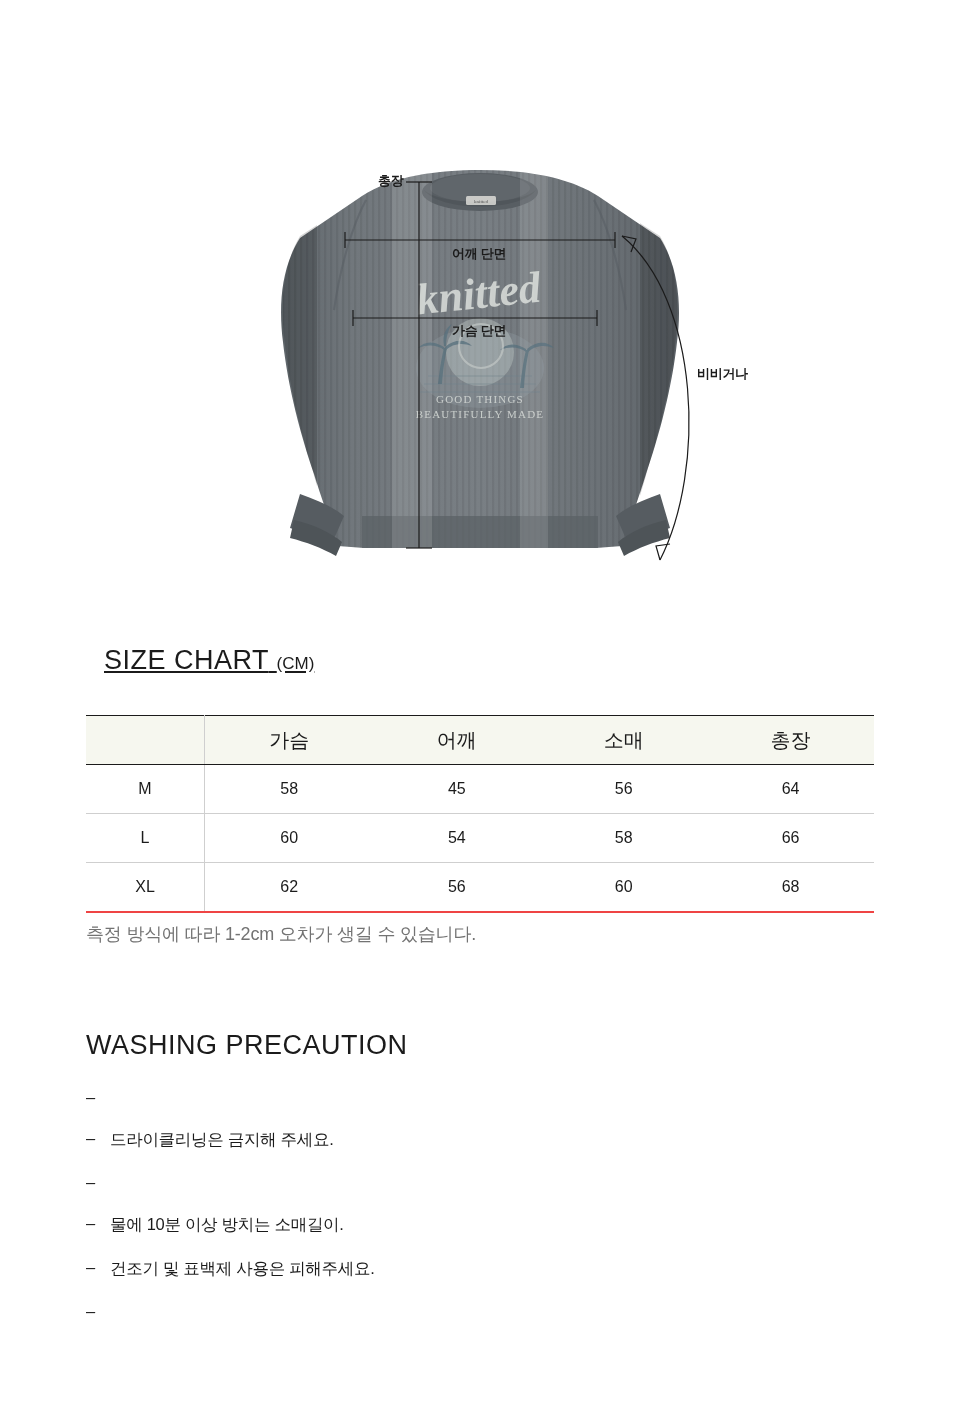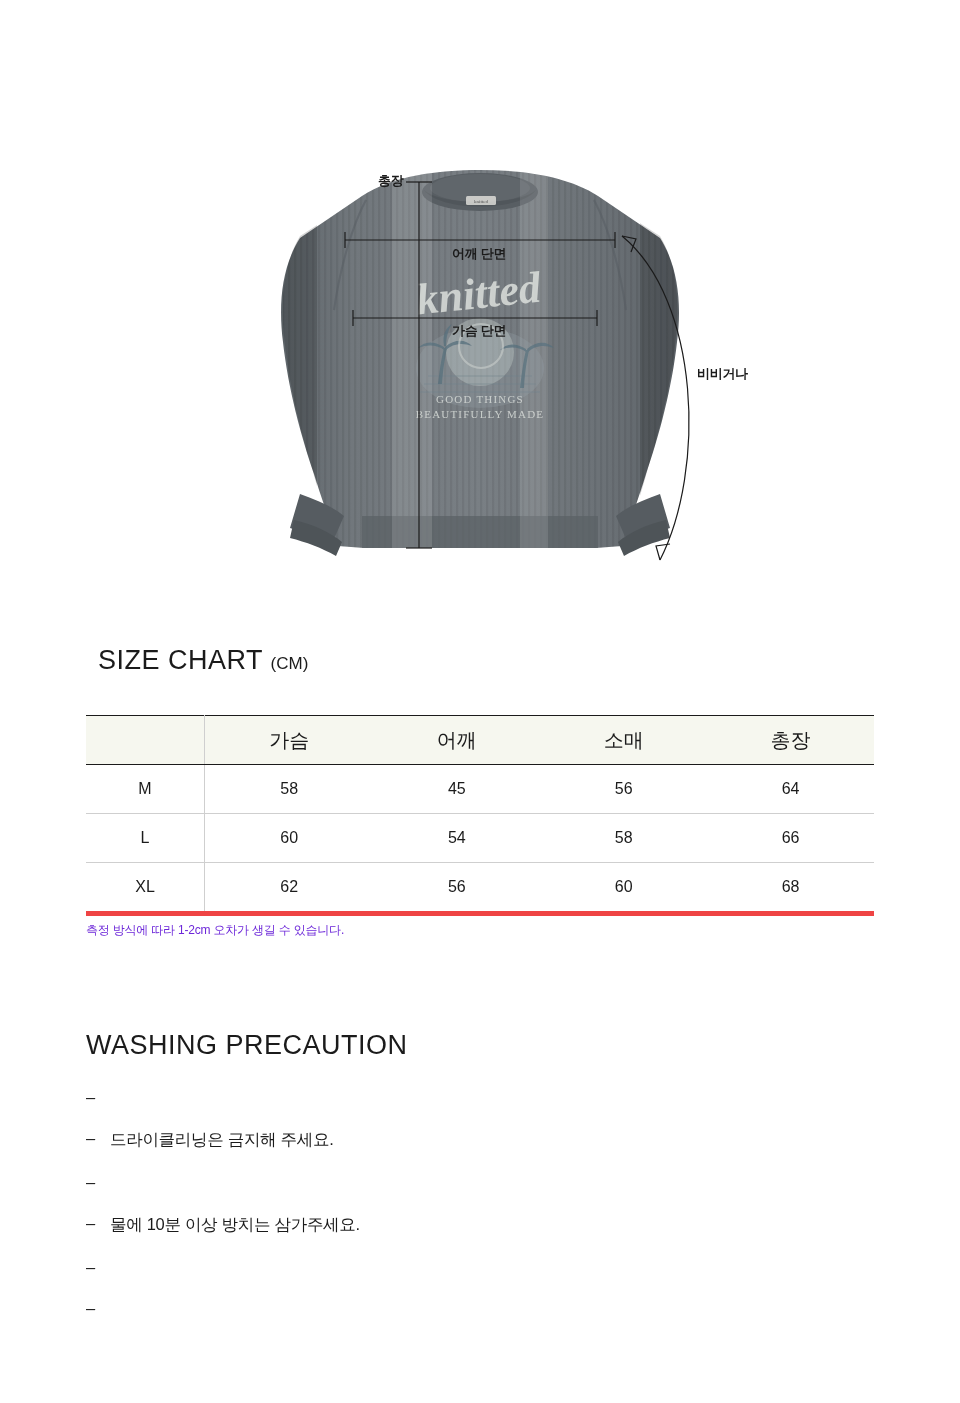--- a/index.html
+++ b/index.html
@@ -42,21 +42,21 @@
     position: absolute;
     font-size: 27px;
     font-weight: 400;
     letter-spacing: 0.5px;
     color: #1b1b1b;
   }
   .section-title .unit {
     font-size: 17px;
     letter-spacing: 0;
   }
-  #size-chart-title { left: 98px; top: 645px; }
+  #size-chart-title { left: 104px; top: 645px; text-decoration: underline; }
 
   table.size-table {
     position: absolute;
     left: 86px;
     top: 715px;
     width: 788px;
     border-collapse: collapse;
     font-size: 16px;
   }
   table.size-table th,
@@ -75,35 +75,35 @@
     border-bottom: 1px solid #1b1b1b;
   }
   table.size-table thead th:first-child {
     width: 118px;
   }
   table.size-table tbody td {
     border-top: none;
     border-bottom: 1px solid #cfcfcf;
   }
   table.size-table tbody tr:last-child td {
-    border-bottom: 5px solid #ef4444;
+    border-bottom: 2px solid #ef4444;
   }
   table.size-table tbody td:first-child {
     border-right: 1px solid #cfcfcf;
   }
   table.size-table thead th:first-child {
     border-right: 1px solid #cfcfcf;
   }
 
   .note {
     position: absolute;
     left: 86px;
     top: 922px;
-    font-size: 12px;
-    color: #6d28d9;
+    font-size: 18px;
+    color: #737373;
     letter-spacing: -0.2px;
   }
 
   
   #washing-title { left: 86px; top: 1030px; text-align: center; }
 
   ul.wash-list {
     position: absolute;
     left: 86px;
     top: 1088px;
@@ -332,21 +332,22 @@
   </li>
   <li>
     <span class="dash">–</span>
     <span>드라이클리닝은 금지해 주세요.</span>
   </li>
   <li>
     <span class="dash">–</span>
   </li>
   <li>
     <span class="dash">–</span>
-    <span>물에 10분 이상 방치는 삼가주세요.</span>
-  </li>
-  <li>
-    <span class="dash">–</span>
+    <span>물에 10분 이상 방치는 소매길이.</span>
+  </li>
+  <li>
+    <span class="dash">–</span>
+    <span>건조기 및 표백제 사용은 피해주세요.</span>
   </li>
   <li>
     <span class="dash">–</span>
   </li>
 </ul>
 
 </body></html>

